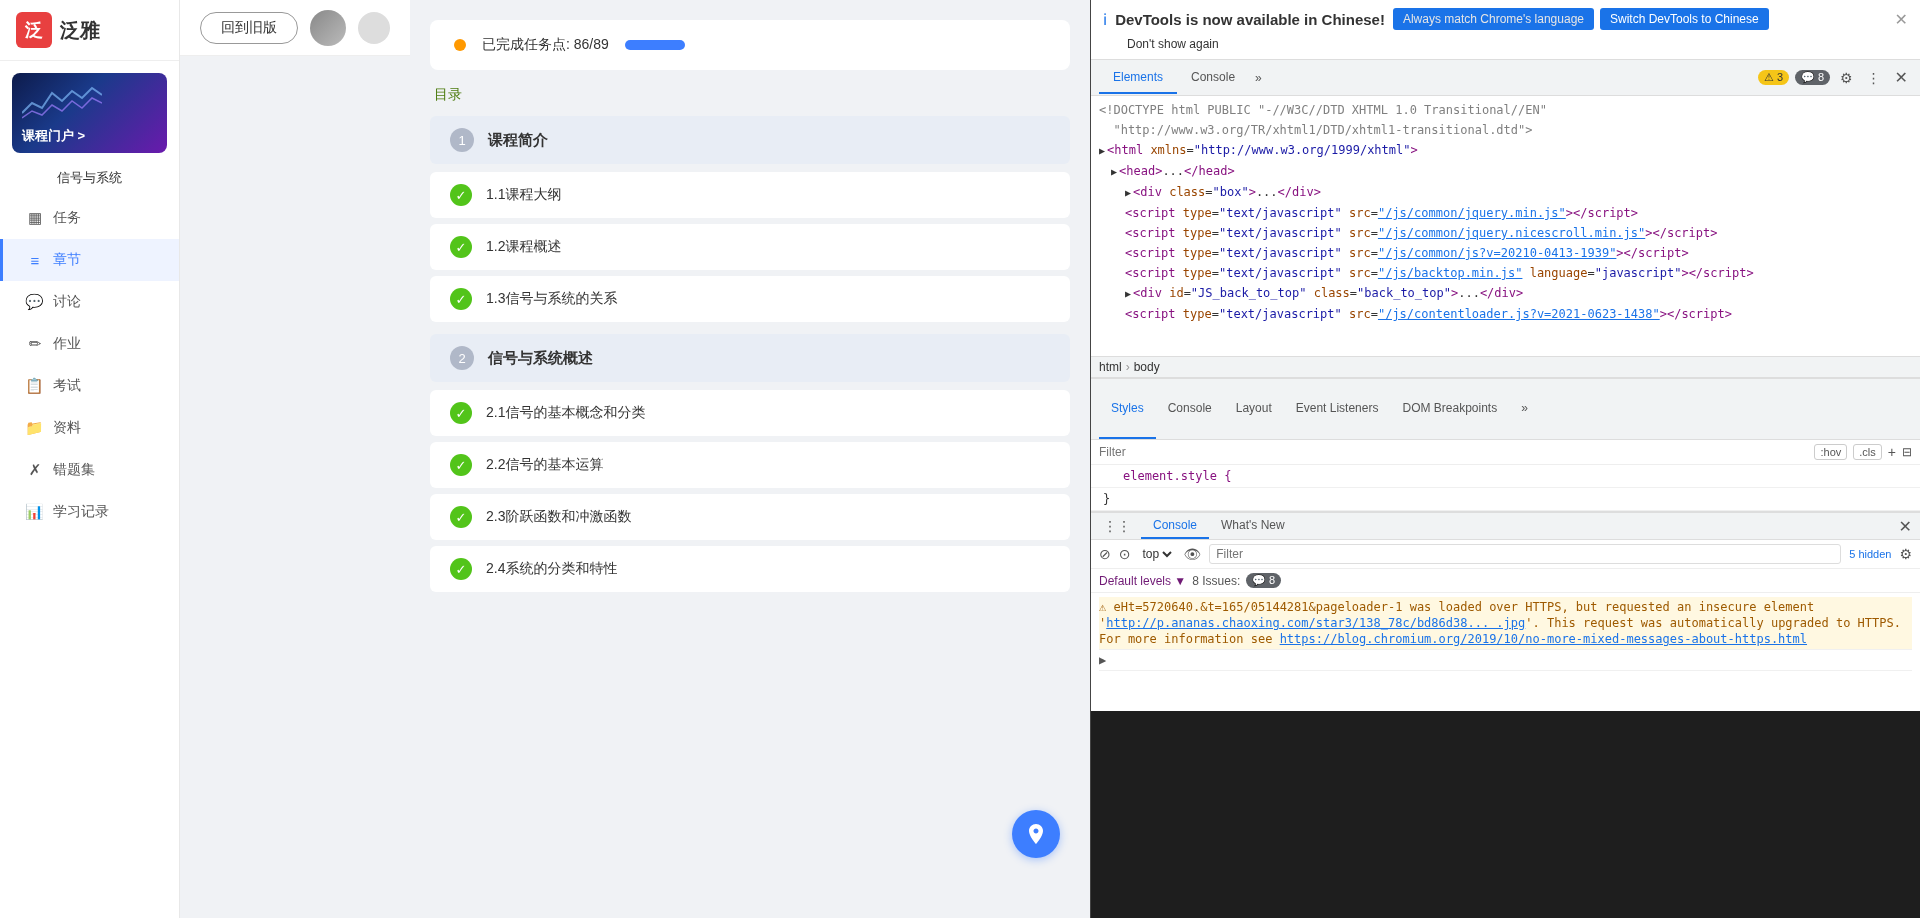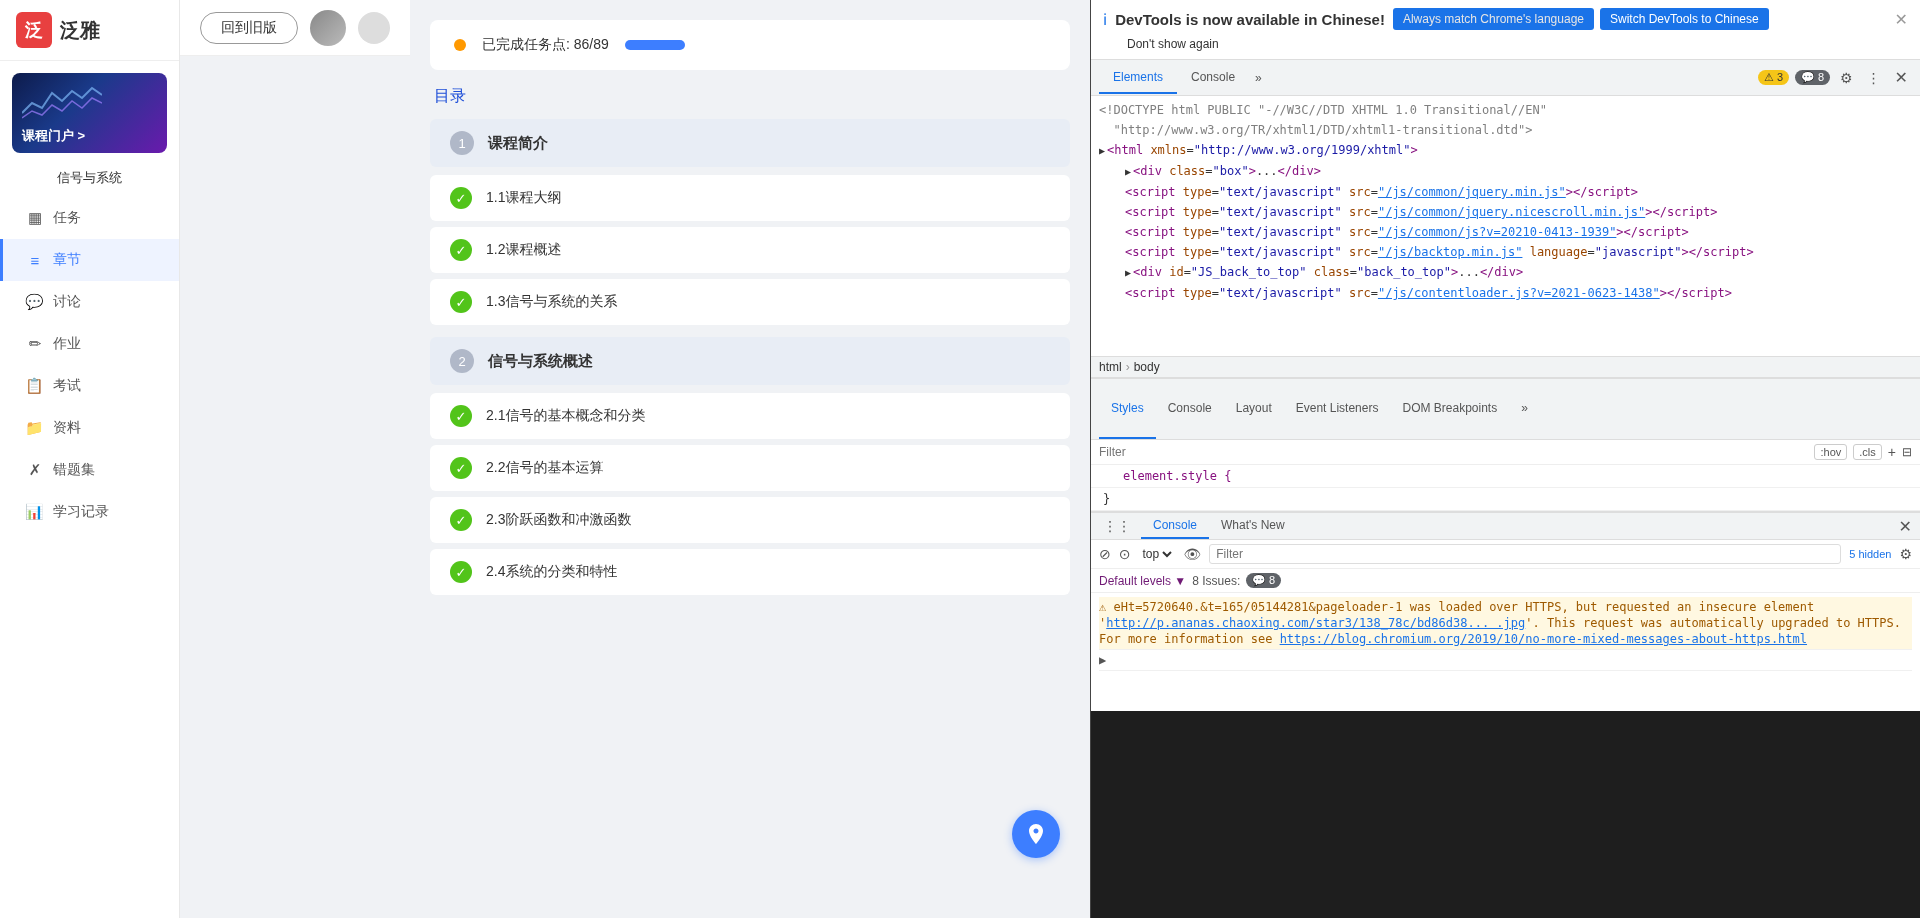--- a/index.html
+++ b/index.html
@@ -153,22 +153,22 @@
       border-radius: 50%;
     }
     .progress-label { font-size: 14px; color: #333; }
     .progress-track {
       width: 60px;
       height: 10px;
       background: #3d7eff;
       border-radius: 5px;
     }
     .toc-label {
-      font-size: 16px;
-      color: #1d4ed8;
+      font-size: 14px;
+      color: #4d7c0f;
       margin-bottom: 12px;
       padding-left: 4px;
     }
     .chapter-section {
       background: #e8edf5;
       border-radius: 6px;
       padding: 12px 20px;
       margin-bottom: 8px;
       display: flex;
       align-items: center;
@@ -703,20 +703,23 @@
   <div class="dt-elements" style="height:260px; flex:none; overflow-y:auto;">
     <div class="dt-line">
       <span class="dt-comment">&lt;!DOCTYPE html PUBLIC "-//W3C//DTD XHTML 1.0 Transitional//EN"</span>
     </div>
     <div class="dt-line">
       <span class="dt-comment">&nbsp;&nbsp;"http://www.w3.org/TR/xhtml1/DTD/xhtml1-transitional.dtd"&gt;</span>
     </div>
     <div class="dt-line">
       <span class="triangle">▶</span><span class="dt-tag">&lt;html</span> <span class="dt-attr-name">xmlns</span>=<span class="dt-attr-val">"http://www.w3.org/1999/xhtml"</span><span class="dt-tag">&gt;</span>
     </div>
+    <div class="dt-line indent1">
+      <span class="triangle">▶</span><span class="dt-tag">&lt;head&gt;</span>...<span class="dt-tag">&lt;/head&gt;</span>
+    </div>
     <div class="dt-line indent2">
       <span class="triangle">▶</span><span class="dt-tag">&lt;div</span> <span class="dt-attr-name">class</span>=<span class="dt-attr-val">"box"</span><span class="dt-tag">&gt;</span>...<span class="dt-tag">&lt;/div&gt;</span>
     </div>
     <div class="dt-line indent2">
       <span class="dt-tag">&lt;script</span> <span class="dt-attr-name">type</span>=<span class="dt-attr-val">"text/javascript"</span> <span class="dt-attr-name">src</span>=<span class="dt-link">"/js/common/jquery.min.js"</span><span class="dt-tag">&gt;&lt;/script&gt;</span>
     </div>
     <div class="dt-line indent2">
       <span class="dt-tag">&lt;script</span> <span class="dt-attr-name">type</span>=<span class="dt-attr-val">"text/javascript"</span> <span class="dt-attr-name">src</span>=<span class="dt-link">"/js/common/jquery.nicescroll.min.js"</span><span class="dt-tag">&gt;&lt;/script&gt;</span>
     </div>
     <div class="dt-line indent2">

